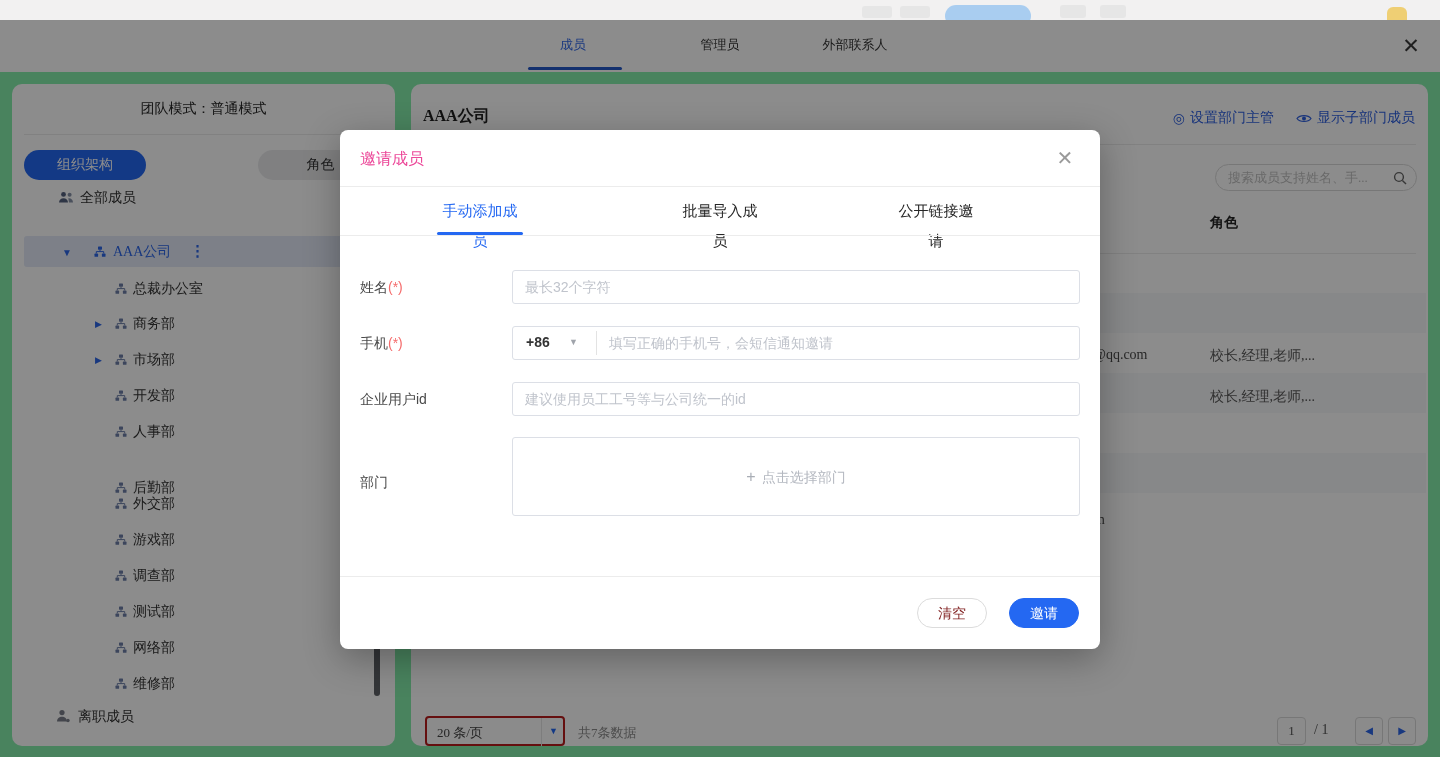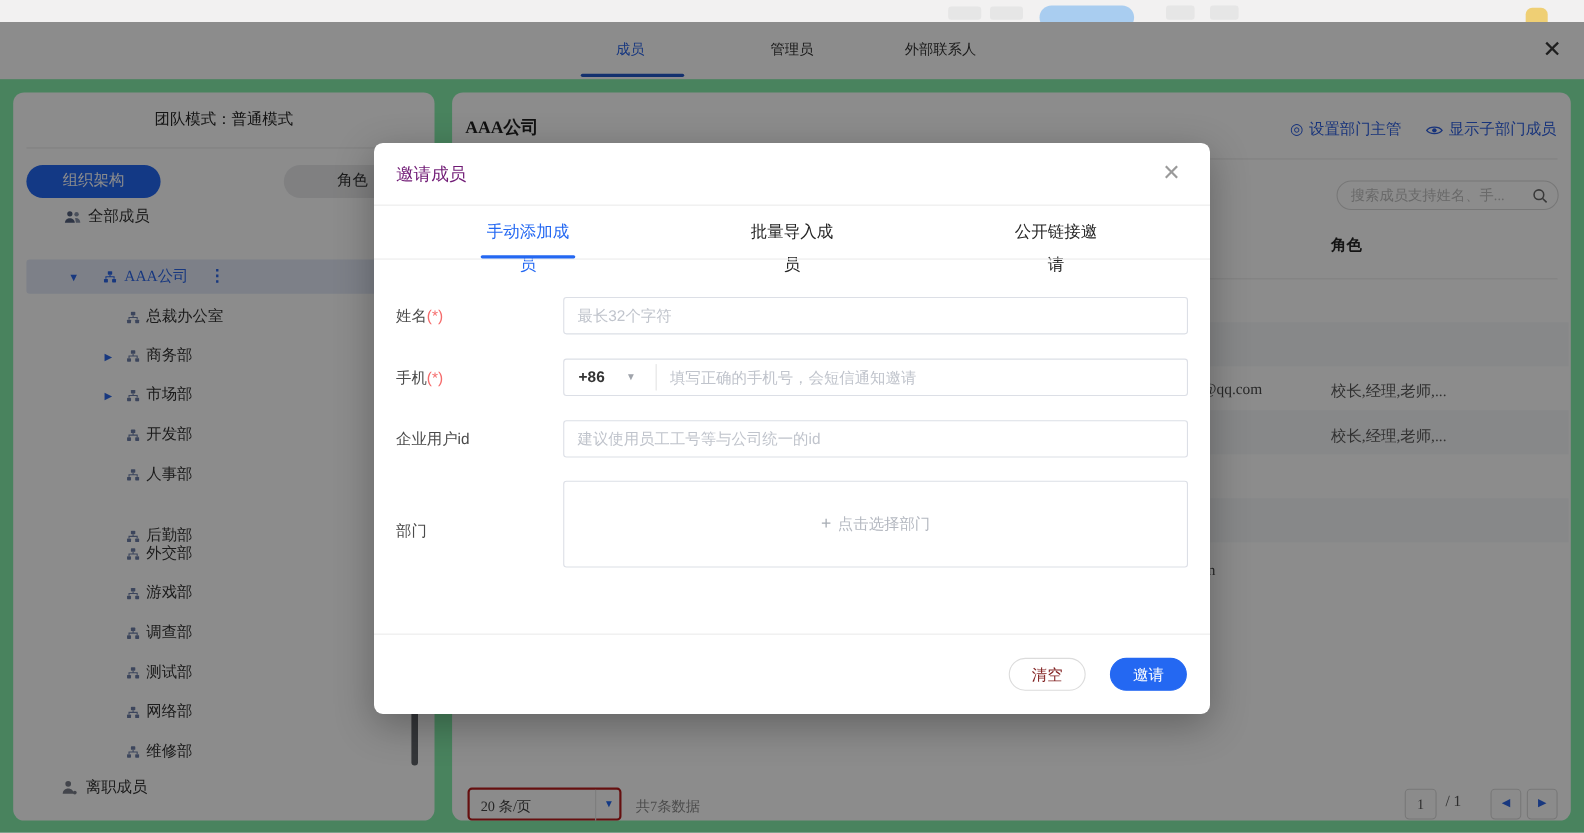--- a/index.html
+++ b/index.html
@@ -75,21 +75,21 @@
   .pg-cur { left:866px; width:29px; cursor:default; }
   .pg-sep { position:absolute; left:903px; top:638px; font-size:14px; color:#555; }
   .pg-prev { left:944px; width:28px; color:#2d66e8; font-size:10px; }
   .pg-next { left:977px; width:28px; color:#2d66e8; font-size:10px; }
 
   
   .mask { position:absolute; left:0; top:20px; width:1440px; height:737px; background:rgba(0,0,0,.45); z-index:20; }
 
   
   .dialog { position:absolute; left:340px; top:130px; width:760px; height:519px; background:#fff; border-radius:8px; box-shadow:0 10px 36px rgba(0,0,0,.3); z-index:30; }
-  .dlg-title { position:absolute; left:20px; top:19px; font-size:16px; color:#701a75; font-weight:500; }
+  .dlg-title { position:absolute; left:20px; top:19px; font-size:16px; color:#ec4899; font-weight:500; }
   .dlg-close { position:absolute; right:22px; top:15px; width:26px; height:26px; font-size:20px; line-height:26px; text-align:center; color:#9a9a9a; cursor:pointer; }
   .dlg-div1 { position:absolute; left:0; right:0; top:56px; height:1px; background:#ececec; }
   .dlg-tab { position:absolute; top:66px; height:36px; line-height:30px; font-size:15px; color:#262626; text-align:center; cursor:pointer; }
   .dlg-tab.active { color:#2468f2; }
   .dlg-div2 { position:absolute; left:0; right:0; top:105px; height:1px; background:#ececec; }
   .dlg-underline { position:absolute; left:97px; top:102px; width:86px; height:3px; background:#2468f2; border-radius:2px; }
 
   .f-label { position:absolute; left:20px; font-size:14px; color:#4a4a4a; }
   .f-label .req { color:#f56c6c; }
   .f-input { position:absolute; left:172px; width:568px; height:34px; border:1px solid #dcdfe6; border-radius:3px; background:#fff; }
@@ -377,21 +377,21 @@
 
   <div class="mask"></div>
 
   <div class="dialog">
     <div class="dlg-title">邀请成员</div>
     <div class="dlg-close">✕</div>
     <div class="dlg-div1"></div>
 
     <div class="dlg-tab active" style="left:97px;width:86px;"><span>手动添加成员</span></div>
     <div class="dlg-tab" style="left:337px;width:86px;"><span>批量导入成员</span></div>
-    <div class="dlg-tab" style="left:577px;width:86px;"><span>公开链接邀请</span></div>
+    <div class="dlg-tab" style="left:553px;width:86px;"><span>公开链接邀请</span></div>
     <div class="dlg-div2"></div>
     <div class="dlg-underline"></div>
 
     <div class="f-label" style="top:149px;">
       <span>姓名</span><span class="req">(*)</span>
     </div>
     <div class="f-input" style="top:140px;">
       <input placeholder="最长32个字符" style="">
     </div>
 

